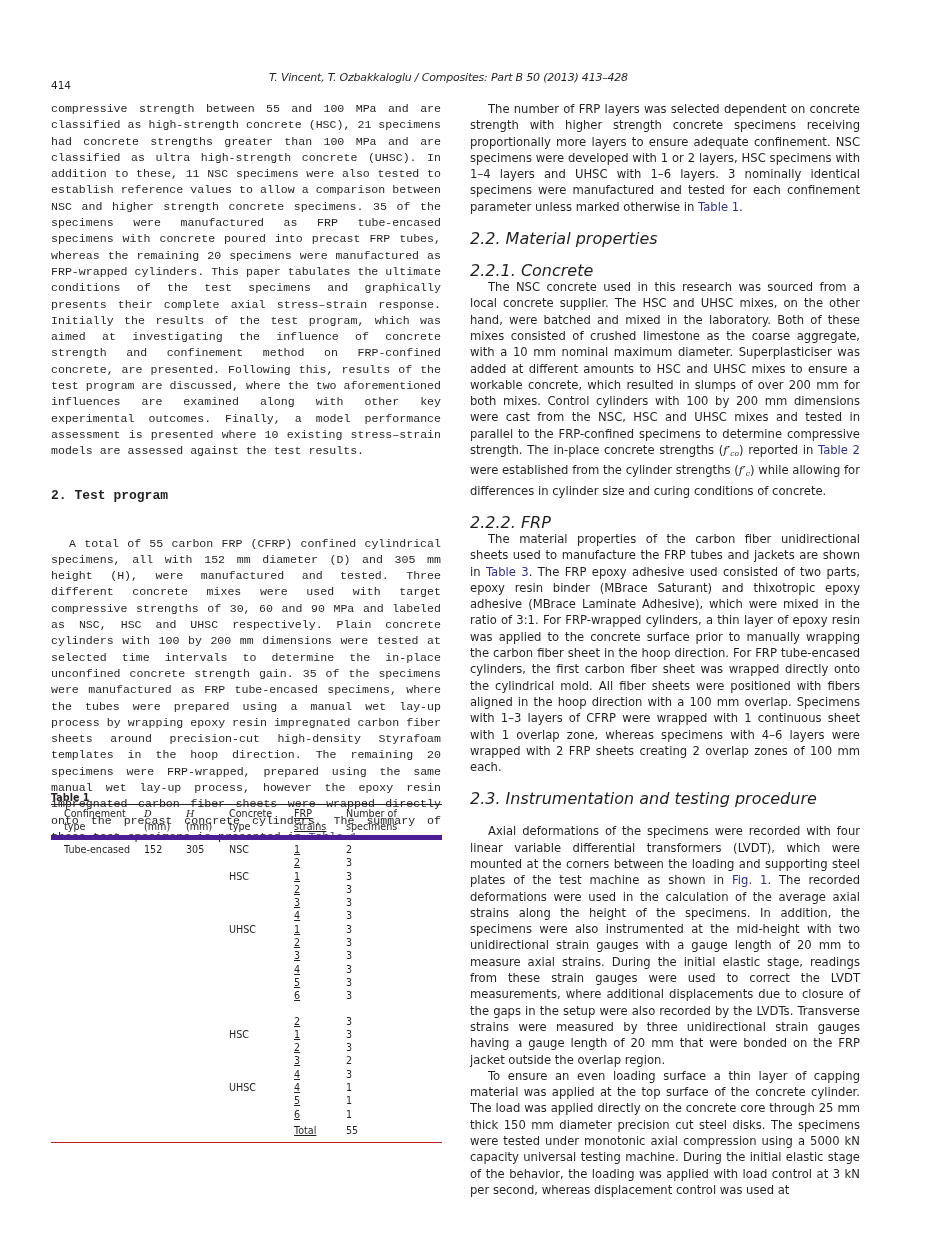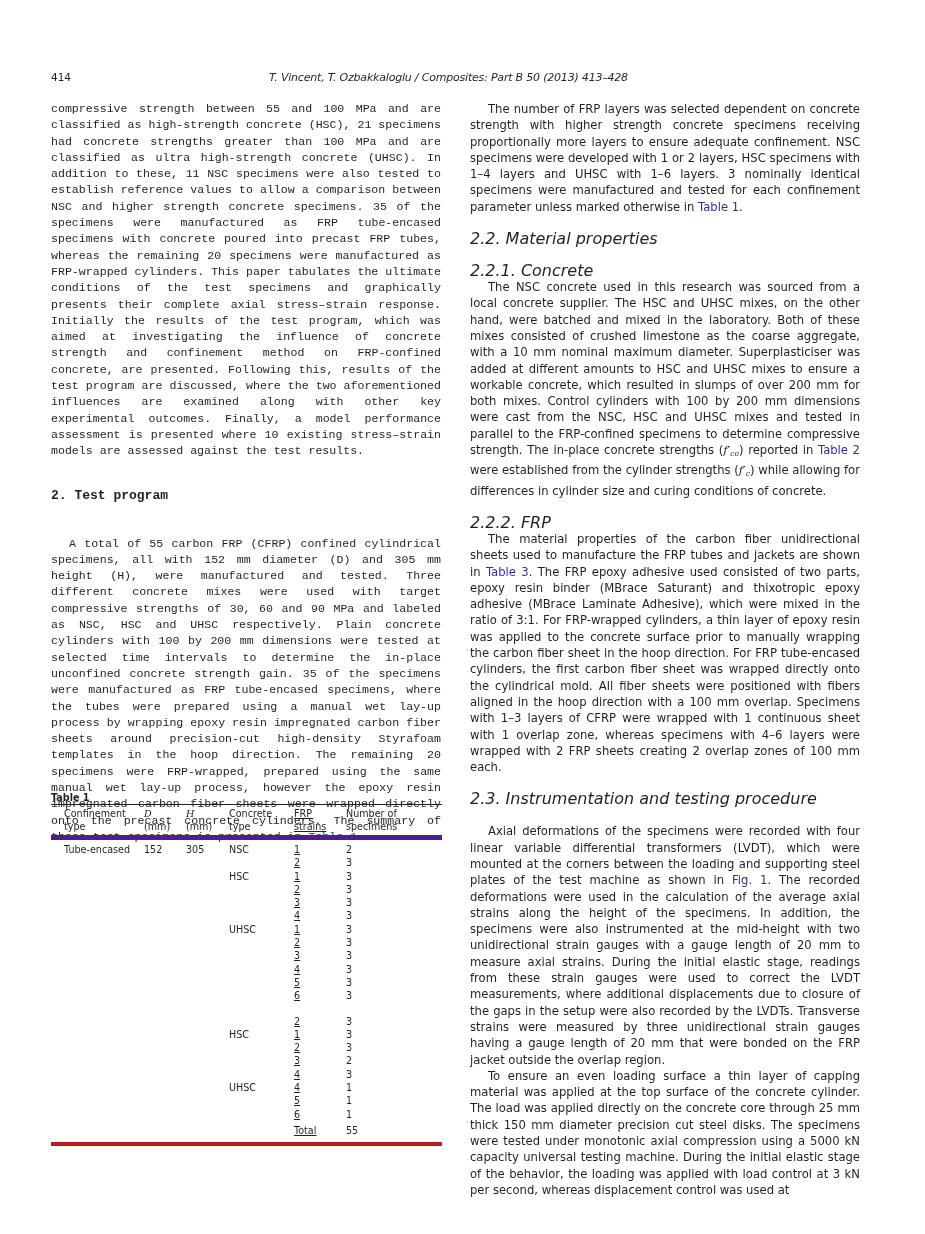--- a/index.html
+++ b/index.html
@@ -1,20 +1,20 @@
 <!DOCTYPE html>
 <html><head>
 <meta charset="utf-8">
 <style>
   html, body { margin: 0; padding: 0; background: #ffffff; }
   body { width: 925px; height: 1234px; position: relative; overflow: hidden;
          font-family: "DejaVu Sans", sans-serif; color: #231f20; }
   .running-head { position: absolute; top: 71px; left: 51px; width: 810px; height: 16px;
                   font-size: 10.5px; }
-  .page-num { position: absolute; left: 0; top: 0; }
+  .page-num { position: absolute; left: 0; top: 8px; }
   .journal-ref { position: absolute; left: 0; right: 15px; top: 0; text-align: center;
                  font-style: italic; font-family: "DejaVu Sans", sans-serif; font-size: 11px;
                  letter-spacing: -0.2px; }
   .col { position: absolute; top: 101px; width: 390px; font-size: 11.6px; line-height: 16.3px; }
   .col-left { left: 51px; font-family: Liberation Mono, monospace; }
   .col-right { left: 470px; }
   p { margin: 0; text-align: justify; hyphens: manual; }
   p.indent { text-indent: 18px; }
   .link { color: #2e3192; }
   h2 { font-size: 13px; font-weight: bold; margin: 0; line-height: 16px; }
@@ -22,21 +22,21 @@
   .math { font-family: "DejaVu Serif", serif; font-style: italic; }
   sub.m { font-size: 7.5px; vertical-align: -2px; }
   .table-block { position: absolute; left: 51px; top: 791px; width: 391px; font-size: 9.6px; }
   .table-label { font-weight: bold; font-size: 9.6px; line-height: 13px; }
   .table-caption { line-height: 13px; margin-bottom: 5px; }
   table { border-collapse: collapse; width: 391px; font-size: 9.6px; }
   thead tr { border-top: 1px solid #231f20; border-bottom: 5px solid #4c1d95; }
   th { font-weight: normal; text-align: left; padding: 3px 0 2px 0; line-height: 12.5px; vertical-align: top; }
   td { padding: 0; line-height: 13.3px; vertical-align: top; }
   tbody tr.gap td { height: 12px; }
-  tfoot tr { border-bottom: 4px solid #b91c1c; }
+  tfoot tr { border-bottom: 1px solid #b91c1c; }
   tfoot td { padding: 3px 0 5px 0; }
   .c1 { width: 80px; padding-left: 13px; }
   .c2 { width: 42px; }
   .c3 { width: 43px; }
   .c4 { width: 65px; }
   .c5 { width: 52px; text-decoration: underline; }
   .c6 { }
 </style>
 </head>
 <body>

